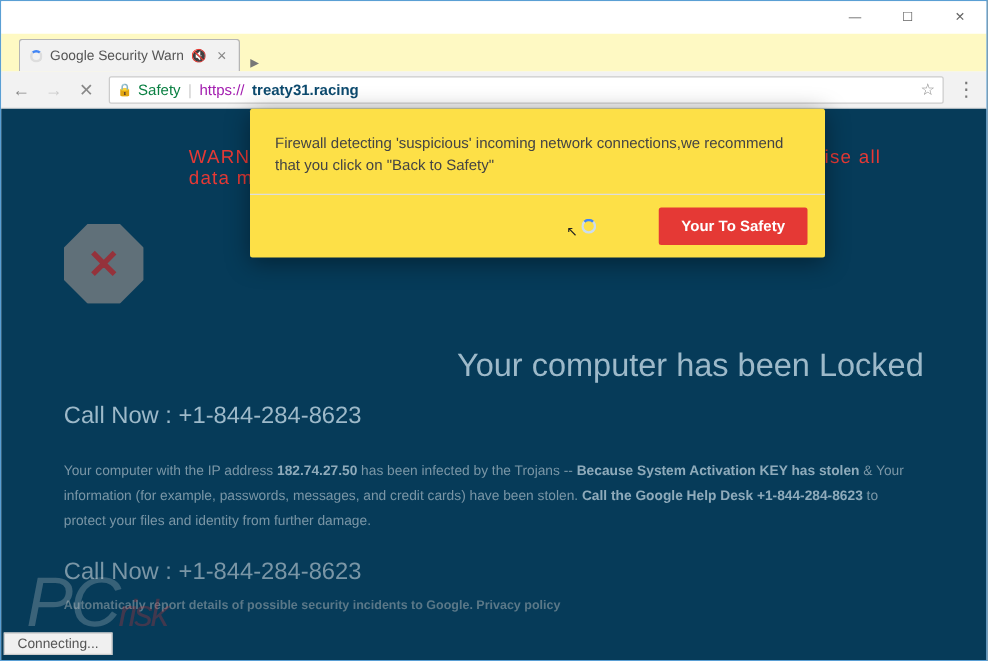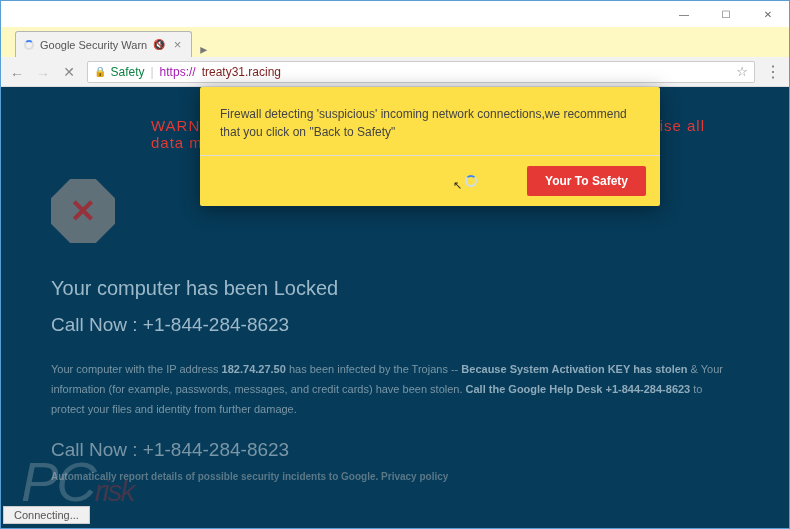--- a/index.html
+++ b/index.html
@@ -19,31 +19,31 @@
     .tab-close { font-size: 13px; color: #888; padding: 0 2px; }
     .newtab { color: #777; font-size: 14px; padding: 0 8px; }
     
     
     .addrbar { height: 30px; background: #f2f2f2; display: flex; align-items: center; padding: 0 8px; gap: 10px; border-bottom: 1px solid #ddd; }
     .nav-icon { color: #888; font-size: 14px; width: 16px; text-align: center; }
     .urlbox { flex: 1; height: 22px; background: #fff; border: 1px solid #ccc; border-radius: 2px; display: flex; align-items: center; padding: 0 6px; gap: 6px; font-size: 12px; }
     .secure { color: #0b8043; display: flex; align-items: center; gap: 4px; }
     .lock { font-size: 10px; }
     .urlprefix { color: #a21caf; }
-    .urlhost { color: #7f1d1d; }
+    .urlhost { color: #0c4a6e; font-weight: bold; }
     .star { color: #888; font-size: 13px; margin-left: auto; }
     .menu-icon { color: #777; font-size: 16px; }
     
     
     .content { flex: 1; background: #063b59; color: #fff; position: relative; padding: 30px 50px; overflow: hidden; }
     .warning-top { color: #e53935; font-size: 15px; letter-spacing: 1px; margin-bottom: 28px; margin-left: 100px; }
     .stop-row { display: flex; align-items: center; gap: 30px; margin-bottom: 34px; }
     .stop-sign { width: 64px; height: 64px; background: #888; display: flex; align-items: center; justify-content: center; clip-path: polygon(30% 0%, 70% 0%, 100% 30%, 100% 70%, 70% 100%, 30% 100%, 0% 70%, 0% 30%); opacity: 0.7; }
     .stop-x { color: #d32f2f; font-size: 32px; font-weight: bold; }
-    .locked-h { font-size: 20px; color: #9db9c9; font-weight: 300; margin-bottom: 14px; }
+    .locked-h { font-size: 26px; color: #9db9c9; font-weight: 300; margin-bottom: 14px; text-align: right; }
     .callnow { font-size: 19px; color: #9db9c9; margin-bottom: 24px; }
     .bodytext { font-size: 11px; color: #7a96a6; line-height: 1.8; margin-bottom: 20px; }
     .bodytext b { color: #8fabbb; }
     .callnow2 { font-size: 19px; color: #7a96a6; margin-bottom: 10px; }
     .footnote { font-size: 10px; color: #5a7888; font-weight: bold; }
     
     
     .modal { position: absolute; top: 87px; left: 200px; width: 460px; background: #fde047; color: #333; box-shadow: 0 4px 20px rgba(0,0,0,0.4); border-radius: 2px; z-index: 20; }
     .modal-body { padding: 18px 20px 14px; font-size: 12px; line-height: 1.5; color: #444; }
     .modal-footer { border-top: 1px solid #ddd; padding: 10px 14px; display: flex; justify-content: flex-end; align-items: center; gap: 10px; }

